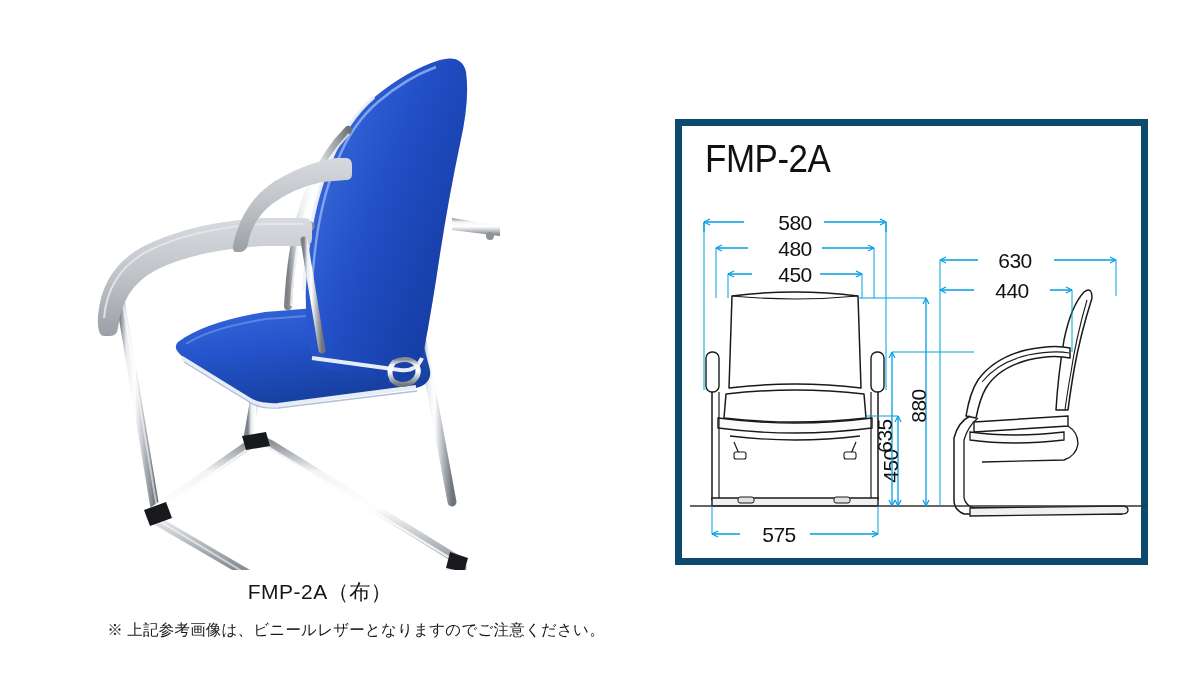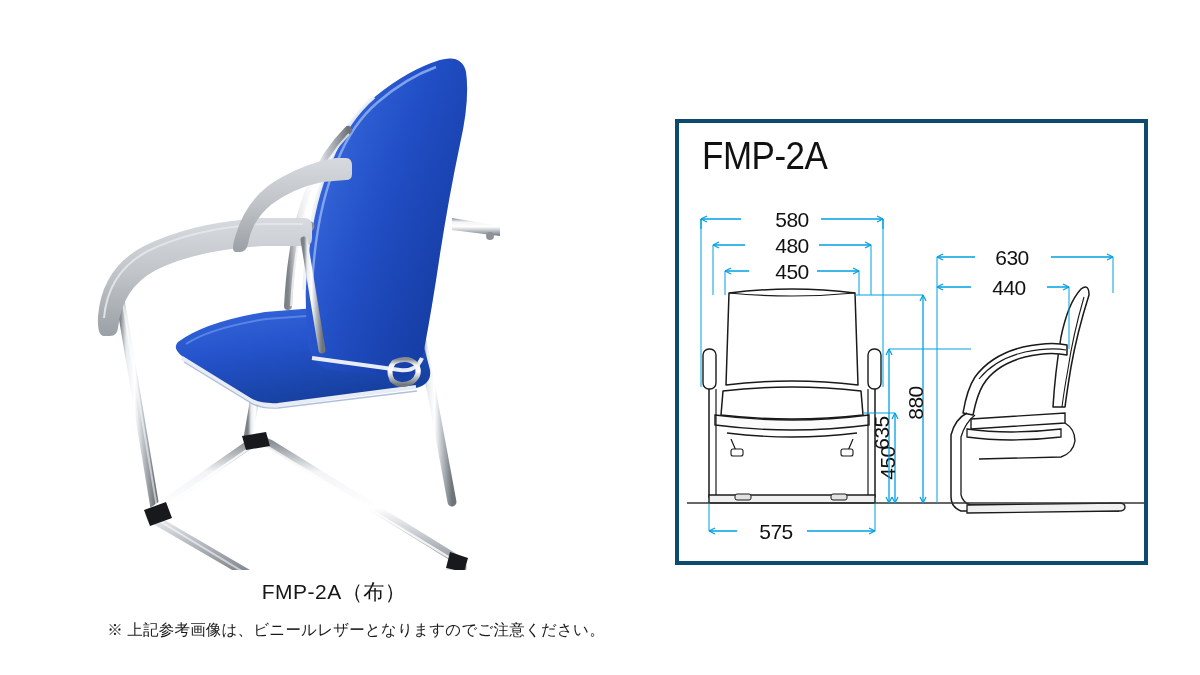--- a/index.html
+++ b/index.html
@@ -41,21 +41,20 @@
     position: absolute;
     left: 0;
     top: 578px;
     width: 640px;
     text-align: center;
     font-size: 21px;
     color: #161616;
     letter-spacing: .5px;
     font-family: "Liberation Sans", sans-serif;
     white-space: nowrap;
-    padding-left: 14px;
   }
   #caption-note {
     position: absolute;
     left: 0;
     top: 620px;
     width: 640px;
     text-align: center;
     font-size: 15.5px;
     color: #1a1a1a;
     letter-spacing: .2px;
@@ -64,21 +63,21 @@
     padding-left: 36px;
   }
 
   
   #drawing-panel {
     position: absolute;
     left: 675px;
     top: 119px;
     width: 473px;
     height: 446px;
-    border: 4px solid #0c4a6e;
+    border: 7px solid #0c4a6e;
     background: #ffffff;
     box-sizing: border-box;
   }
   #drawing-title {
     position: absolute;
     left: 23px;
     top: 13px;
     font-size: 38px;
     line-height: 40px;
     color: #111111;

